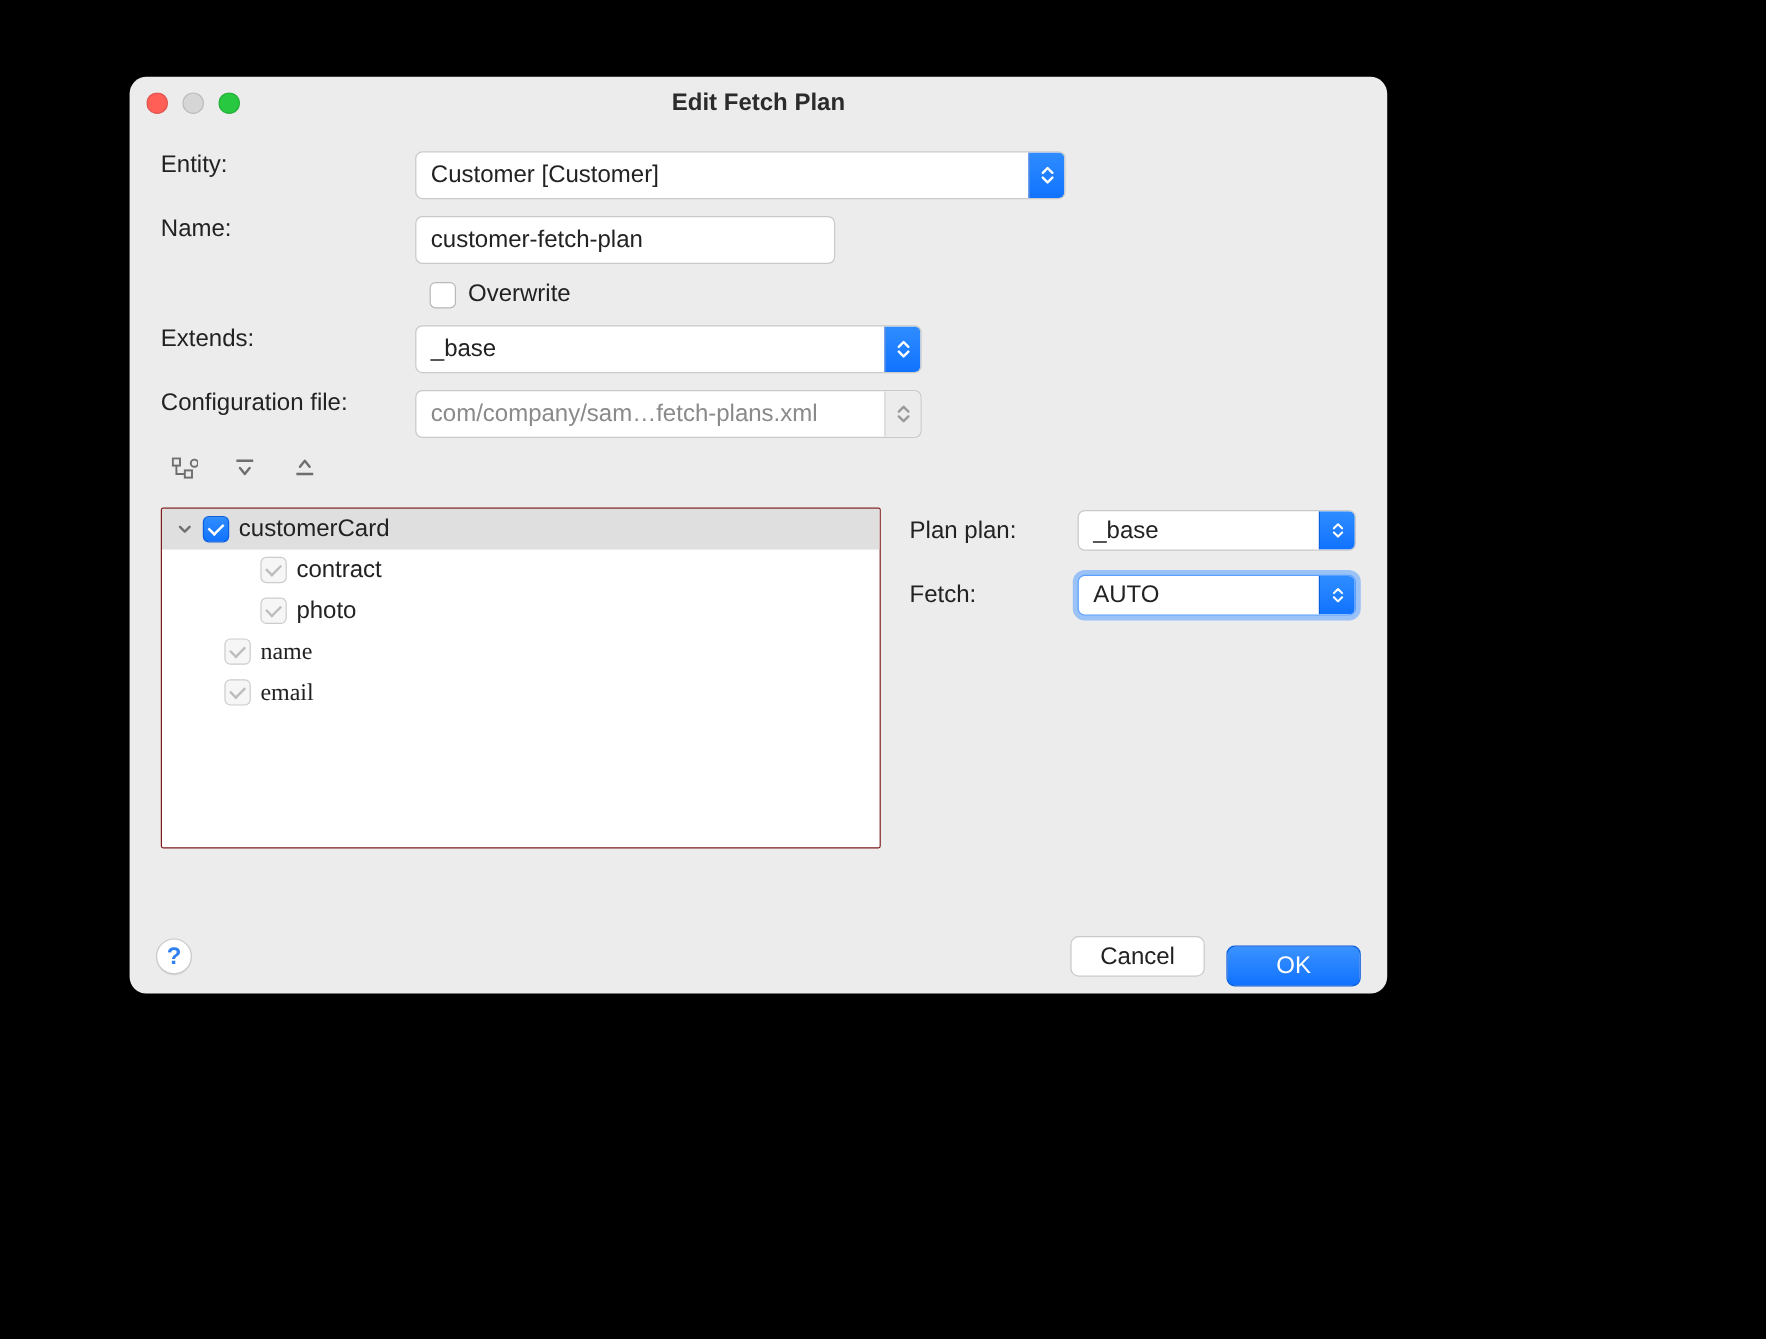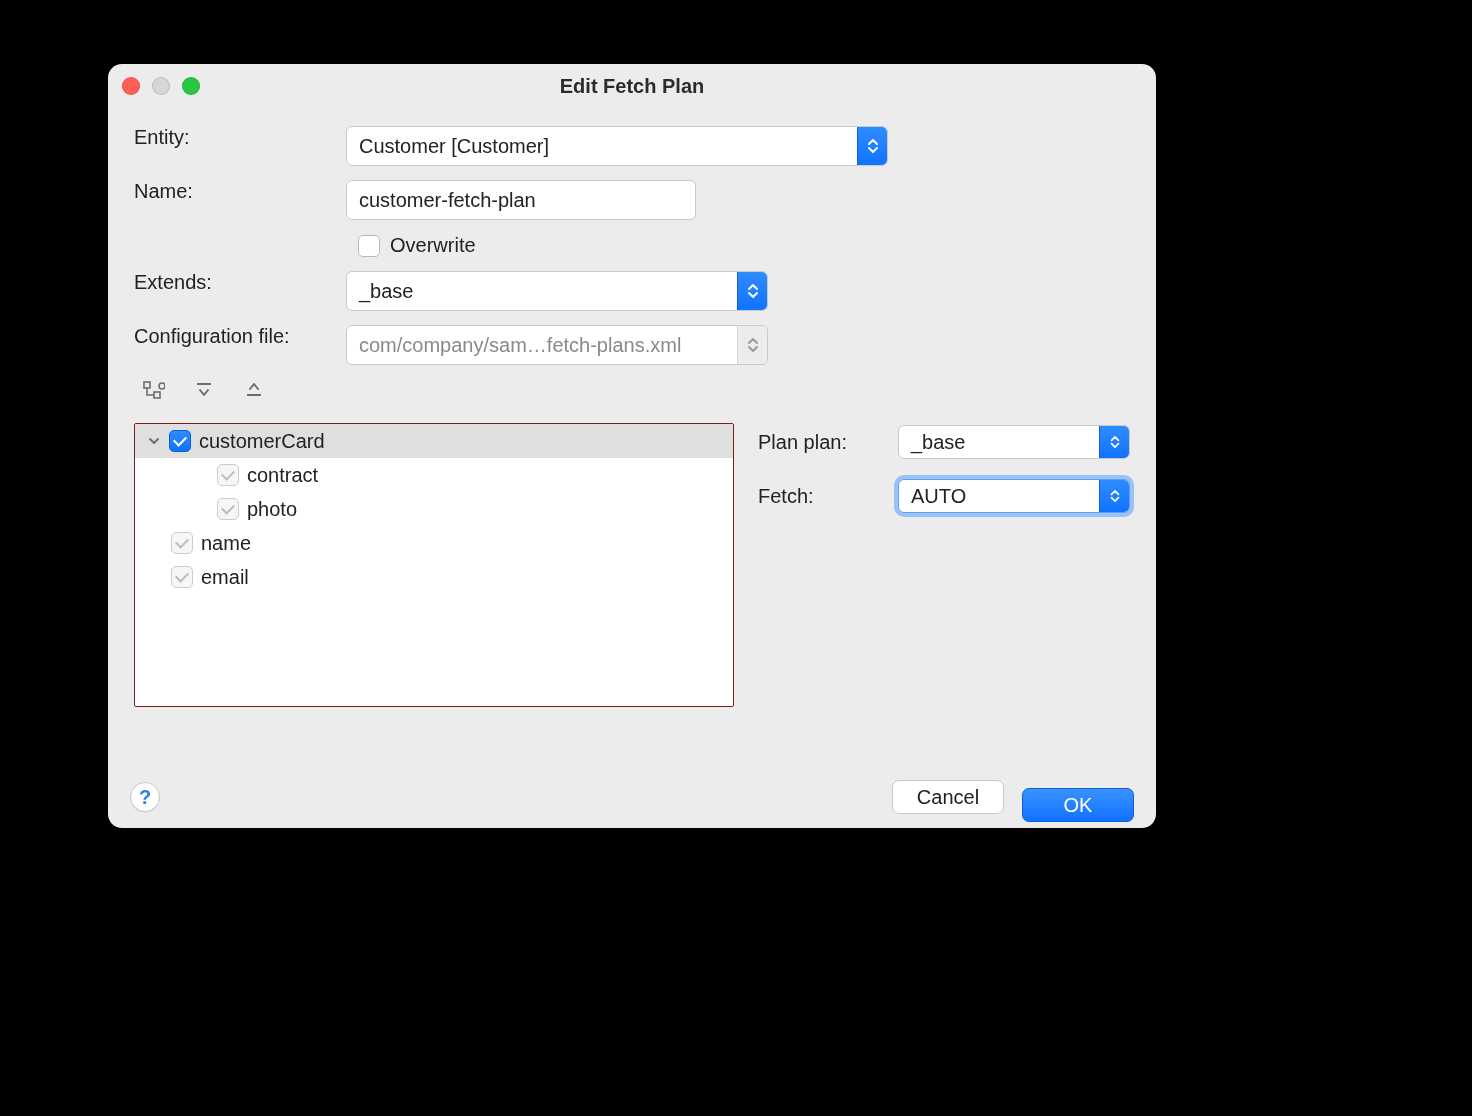--- a/index.html
+++ b/index.html
@@ -133,21 +133,21 @@
     width:18px; display:flex; align-items:center; justify-content:center; color:#6f6f6f; margin-right:2px;
   }
   .tree-row .ck {
     width:22px; height:22px; border-radius:5px; margin:0 8px 0 4px; display:flex; align-items:center; justify-content:center;
   }
   .tree-row .ck.on { background:linear-gradient(#2f8cff,#1073ff); border:1px solid #0a5fe0; }
   .tree-row .ck.on::after { content:""; width:10px; height:6px; border-left:2.5px solid #fff; border-bottom:2.5px solid #fff; transform:rotate(-45deg) translate(1px,-1px); }
   .tree-row .ck.dim { background:#f6f6f6; border:1px solid #cccccc; }
   .tree-row .ck.dim::after { content:""; width:10px; height:6px; border-left:2.5px solid #bdbdbd; border-bottom:2.5px solid #bdbdbd; transform:rotate(-45deg) translate(1px,-1px); }
   .tree-row .txt { color:#222; }
-  .indent1 { padding-left:32px; }
+  .indent1 { padding-left:48px;font-family:Liberation Serif, serif; }
   .indent2 { padding-left:78px; }
   
   .detail {
     flex:1;
     padding-top:2px;
   }
   .detail .drow { display:flex; align-items:center; margin-bottom:20px; }
   .detail .dlabel { width:140px; font-size:20px; }
   .detail .dcombo { flex:1; }
   .combo.focus {

